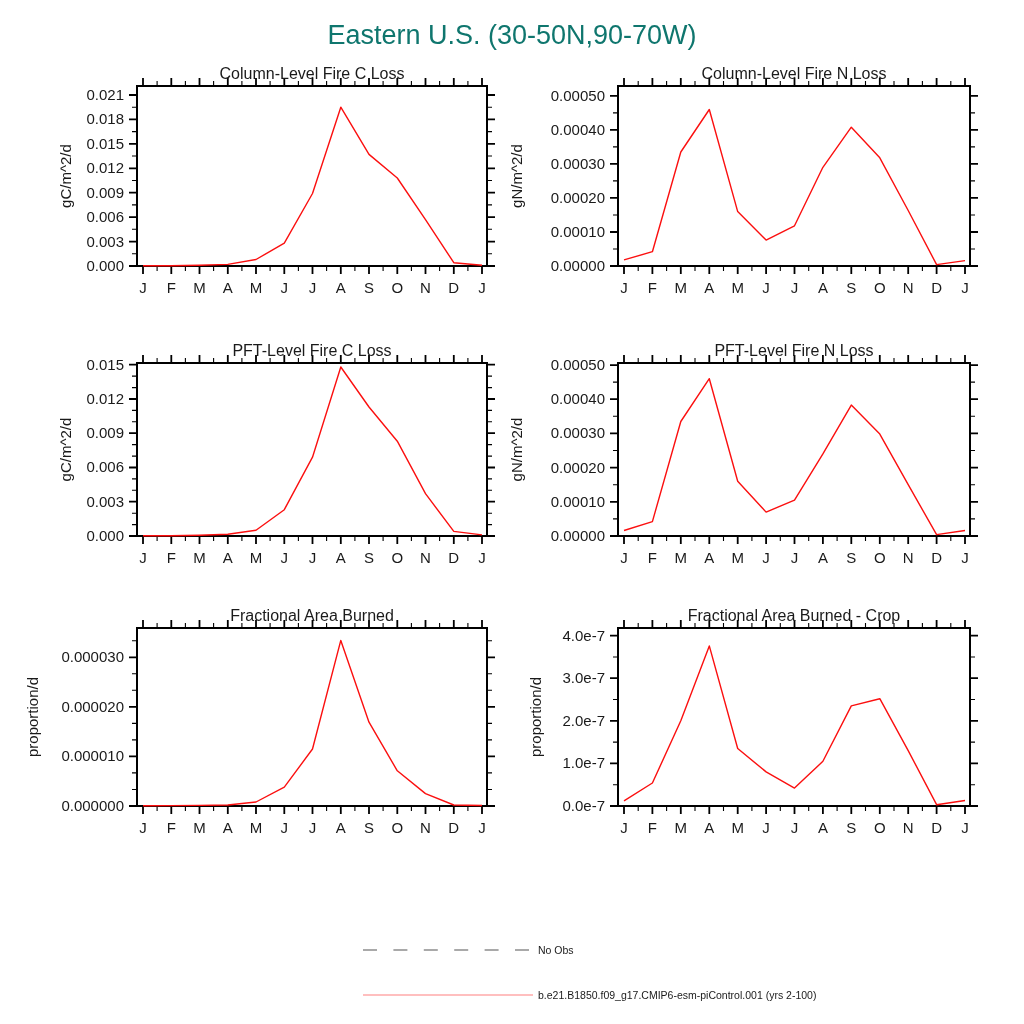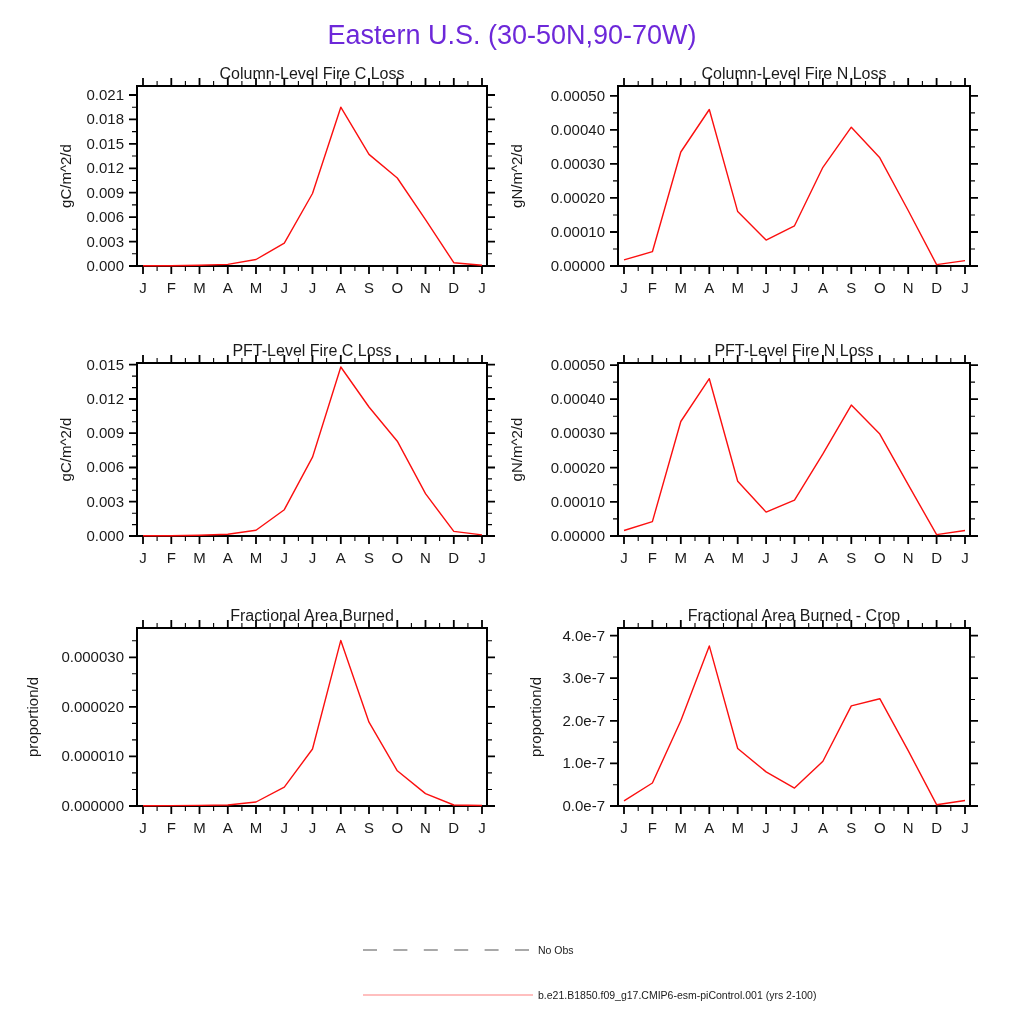--- a/index.html
+++ b/index.html
@@ -1,19 +1,19 @@
 <!DOCTYPE html>
 <html><head>
 <meta charset="utf-8">
 <style>
   html,body{margin:0;padding:0;background:#ffffff;}
   .figure{position:relative;width:1024px;height:1024px;background:#ffffff;overflow:hidden;
           font-family:"Liberation Sans", sans-serif;color:#000;}
   .main-title{position:absolute;left:0;right:0;top:20px;text-align:center;
-              font-size:27px;color:#6d28d9;}
+              font-size:27px;color:#0f766e;}
   #chart-svg{position:absolute;left:0;top:0;}
   .legend-svg{position:absolute;left:0;top:920px;}
   .legend-label{font-family:"Liberation Sans", sans-serif;font-size:10.5px;fill:#1a1a1a;}
 </style>
 </head>
 <body>
 
 <div class="figure">
   <div class="main-title">Eastern U.S. (30-50N,90-70W)</div>
 

